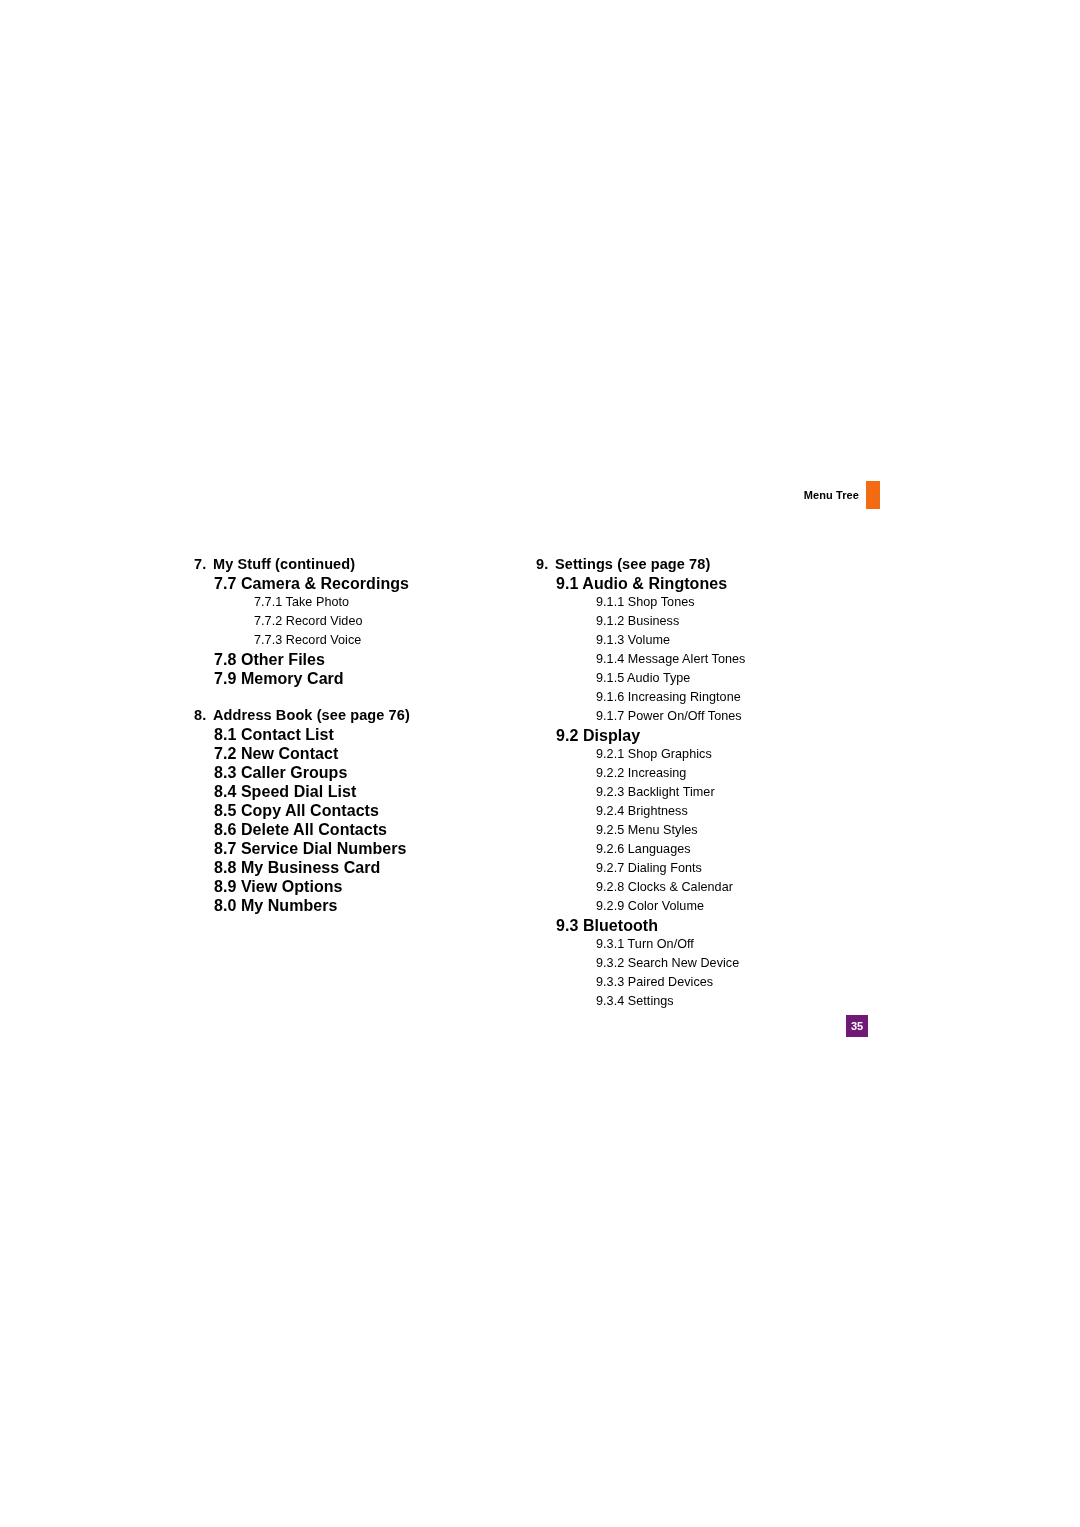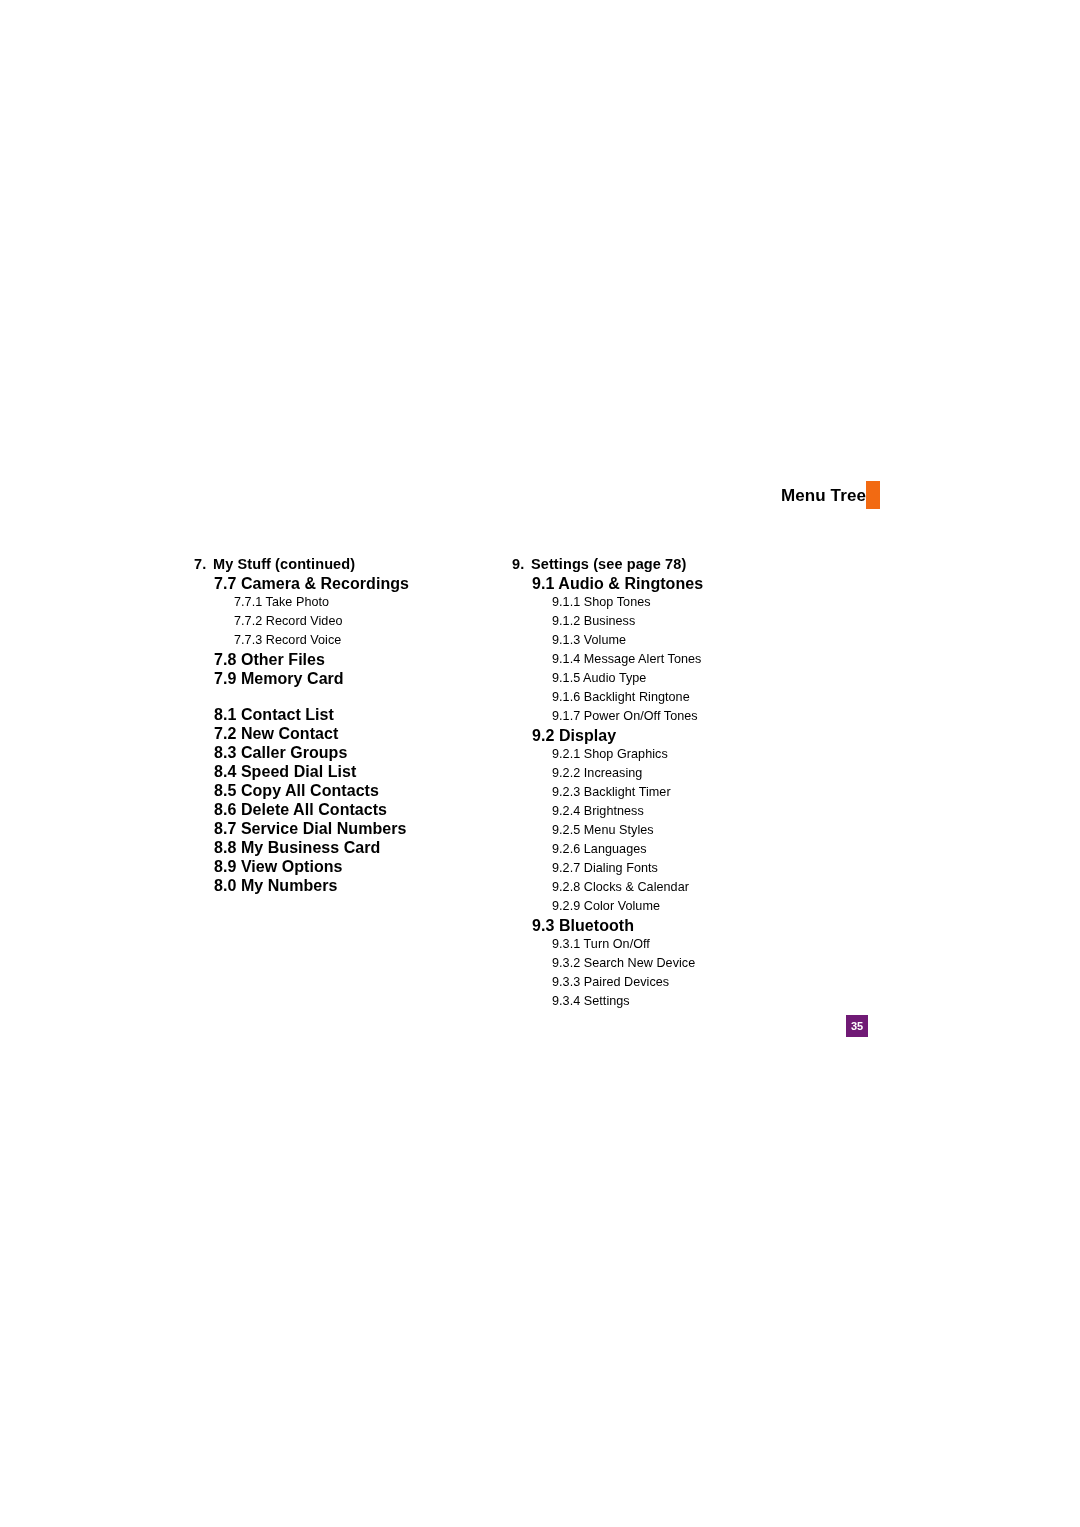--- a/index.html
+++ b/index.html
@@ -31,41 +31,42 @@
     position: absolute;
     left: 600px;
     top: 478px;
     width: 280px;
     height: 34px;
     display: flex;
     align-items: center;
     justify-content: flex-end;
   }
   .header-title {
-    font-size: 17px;
+    font-size: 11px;
     font-weight: bold;
     letter-spacing: 0.1px;
     color: #000000;
     line-height: 1;
+    padding-right: 7px;
     white-space: nowrap;
   }
   .header-bar {
     width: 14px;
     height: 28px;
     background: #f26a12;
     flex: 0 0 auto;
   }
 
   
   .col {
     position: absolute;
     top: 554px;
   }
   .col-left  { left: 194px; width: 330px; }
-  .col-right { left: 512px; width: 360px; }
+  .col-right { left: 536px; width: 360px; }
 
   .section { margin: 0; padding: 0; }
   .section.gap-before { margin-top: 17px; }
 
   
   .lvl1 {
     font-size: 14.5px;
     font-weight: bold;
     line-height: 20px;
     white-space: nowrap;
@@ -84,21 +85,21 @@
     margin-left: 20px;
     white-space: nowrap;
     letter-spacing: 0.05px;
   }
 
   
   .lvl3 {
     font-size: 12.6px;
     font-weight: normal;
     line-height: 19px;
-    margin-left: 40px;
+    margin-left: 60px;
     white-space: nowrap;
     letter-spacing: 0.05px;
   }
 
   
   .folio {
     position: absolute;
     left: 846px;
     top: 1015px;
     width: 22px;
@@ -127,20 +128,21 @@
       <div class="section">
         <div class="lvl1"><span class="num">7.</span><span>My Stuff (continued)</span></div>
         <div class="lvl2">7.7 Camera &amp; Recordings</div>
         <div class="lvl3">7.7.1 Take Photo</div>
         <div class="lvl3">7.7.2 Record Video</div>
         <div class="lvl3">7.7.3 Record Voice</div>
         <div class="lvl2">7.8 Other Files</div>
         <div class="lvl2">7.9 Memory Card</div>
       </div>
       <div class="section gap-before">
+        <div class="lvl1"><span class="num">8.</span><span>Address Book (see page 76)</span></div>
         <div class="lvl2">8.1 Contact List</div>
         <div class="lvl2">7.2 New Contact</div>
         <div class="lvl2">8.3 Caller Groups</div>
         <div class="lvl2">8.4 Speed Dial List</div>
         <div class="lvl2">8.5 Copy All Contacts</div>
         <div class="lvl2">8.6 Delete All Contacts</div>
         <div class="lvl2">8.7 Service Dial Numbers</div>
         <div class="lvl2">8.8 My Business Card</div>
         <div class="lvl2">8.9 View Options</div>
         <div class="lvl2">8.0 My Numbers</div>
@@ -149,21 +151,21 @@
 
   <div class="col col-right">
       <div class="section">
         <div class="lvl1"><span class="num">9.</span><span>Settings (see page 78)</span></div>
         <div class="lvl2">9.1 Audio &amp; Ringtones</div>
         <div class="lvl3">9.1.1 Shop Tones</div>
         <div class="lvl3">9.1.2 Business</div>
         <div class="lvl3">9.1.3 Volume</div>
         <div class="lvl3">9.1.4 Message Alert Tones</div>
         <div class="lvl3">9.1.5 Audio Type</div>
-        <div class="lvl3">9.1.6 Backlight Ringtone</div>
+        <div class="lvl3">9.1.6 Increasing Ringtone</div>
         <div class="lvl3">9.1.7 Power On/Off Tones</div>
         <div class="lvl2">9.2 Display</div>
         <div class="lvl3">9.2.1 Shop Graphics</div>
         <div class="lvl3">9.2.2 Increasing</div>
         <div class="lvl3">9.2.3 Backlight Timer</div>
         <div class="lvl3">9.2.4 Brightness</div>
         <div class="lvl3">9.2.5 Menu Styles</div>
         <div class="lvl3">9.2.6 Languages</div>
         <div class="lvl3">9.2.7 Dialing Fonts</div>
         <div class="lvl3">9.2.8 Clocks &amp; Calendar</div>

